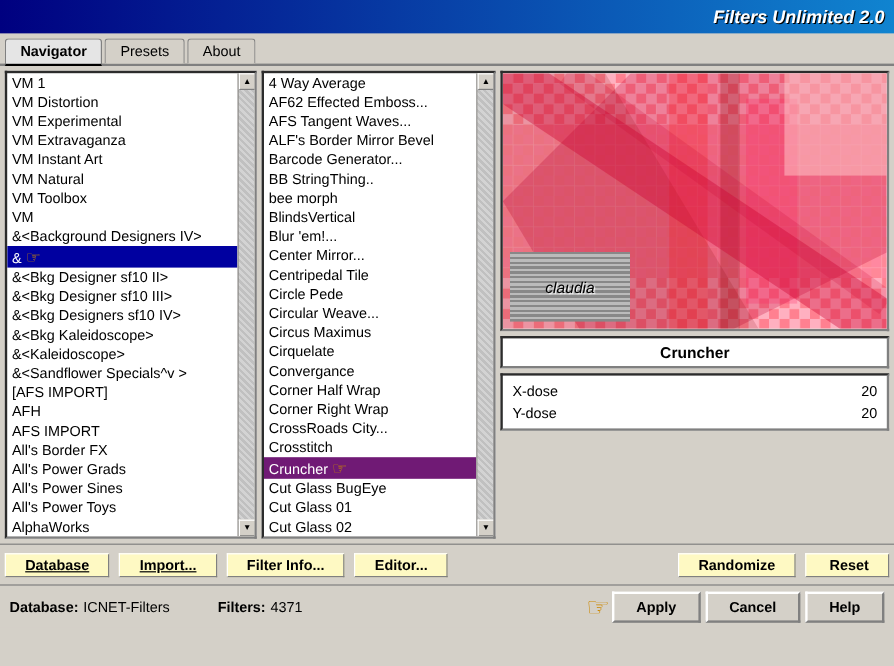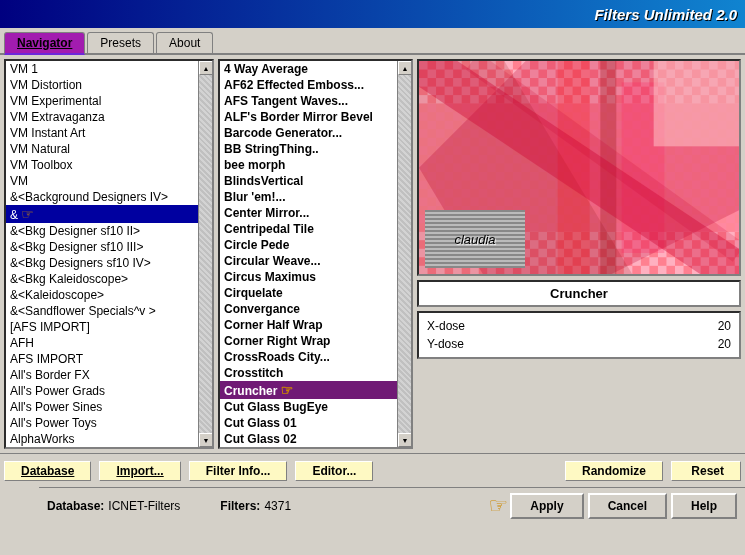--- a/index.html
+++ b/index.html
@@ -43,27 +43,26 @@
       border: 1px solid #808080;
       border-bottom: none;
       padding: 3px 12px;
       cursor: pointer;
       font-size: 12px;
       margin-right: 2px;
       border-top-left-radius: 3px;
       border-top-right-radius: 3px;
     }
     .tab.active {
-      background: #a21caf;
+      background: #e5e5e5;
       font-weight: bold;
       position: relative;
       z-index: 1;
-      border-bottom: 2px solid #6d28d9;
+      border-bottom: 2px solid #000000;
       margin-bottom: -2px;
-      text-decoration: underline;
     }
     .list-item {
       padding: 1px 4px;
       cursor: pointer;
       white-space: nowrap;
       font-size: 12px;
     }
     .list-item.selected {
       background: #0000a0;
       color: white;
@@ -135,21 +134,20 @@
     
     .status-bar {
       background: #d4d0c8;
       display: flex;
       align-items: center;
       padding: 3px 8px;
       gap: 40px;
       border-top: 1px solid #808080;
       height: 36px;
       font-size: 12px;
-      margin-left: 39px;
     }
     .status-item {
       display: flex;
       gap: 4px;
     }
     .status-label {
       font-weight: bold;
     }
 
     
@@ -284,21 +282,21 @@
             </div>
         </div>
         <div class="vert-scroll">
           <div class="vert-scroll-btn">▲</div>
           <div class="vert-scroll-track"></div>
           <div class="vert-scroll-btn">▼</div>
         </div>
       </div>
     </div>
 
-    <div style="display:flex; flex-direction:column; width:195px; height:100%;font-weight:bold;">
+    <div style="display:flex; flex-direction:column; width:195px; height:100%;">
       <div style="flex:1; border:2px inset #808080; background:white; display:flex; overflow:hidden;">
         <div class="scroll-list-inner">
           <div id="filter-list">
               <div class="list-item">4 Way Average</div>
               <div class="list-item">AF62 Effected Emboss...</div>
               <div class="list-item">AFS Tangent Waves...</div>
               <div class="list-item">ALF's Border Mirror Bevel</div>
               <div class="list-item">Barcode Generator...</div>
               <div class="list-item">BB StringThing..</div>
               <div class="list-item">bee morph</div>

